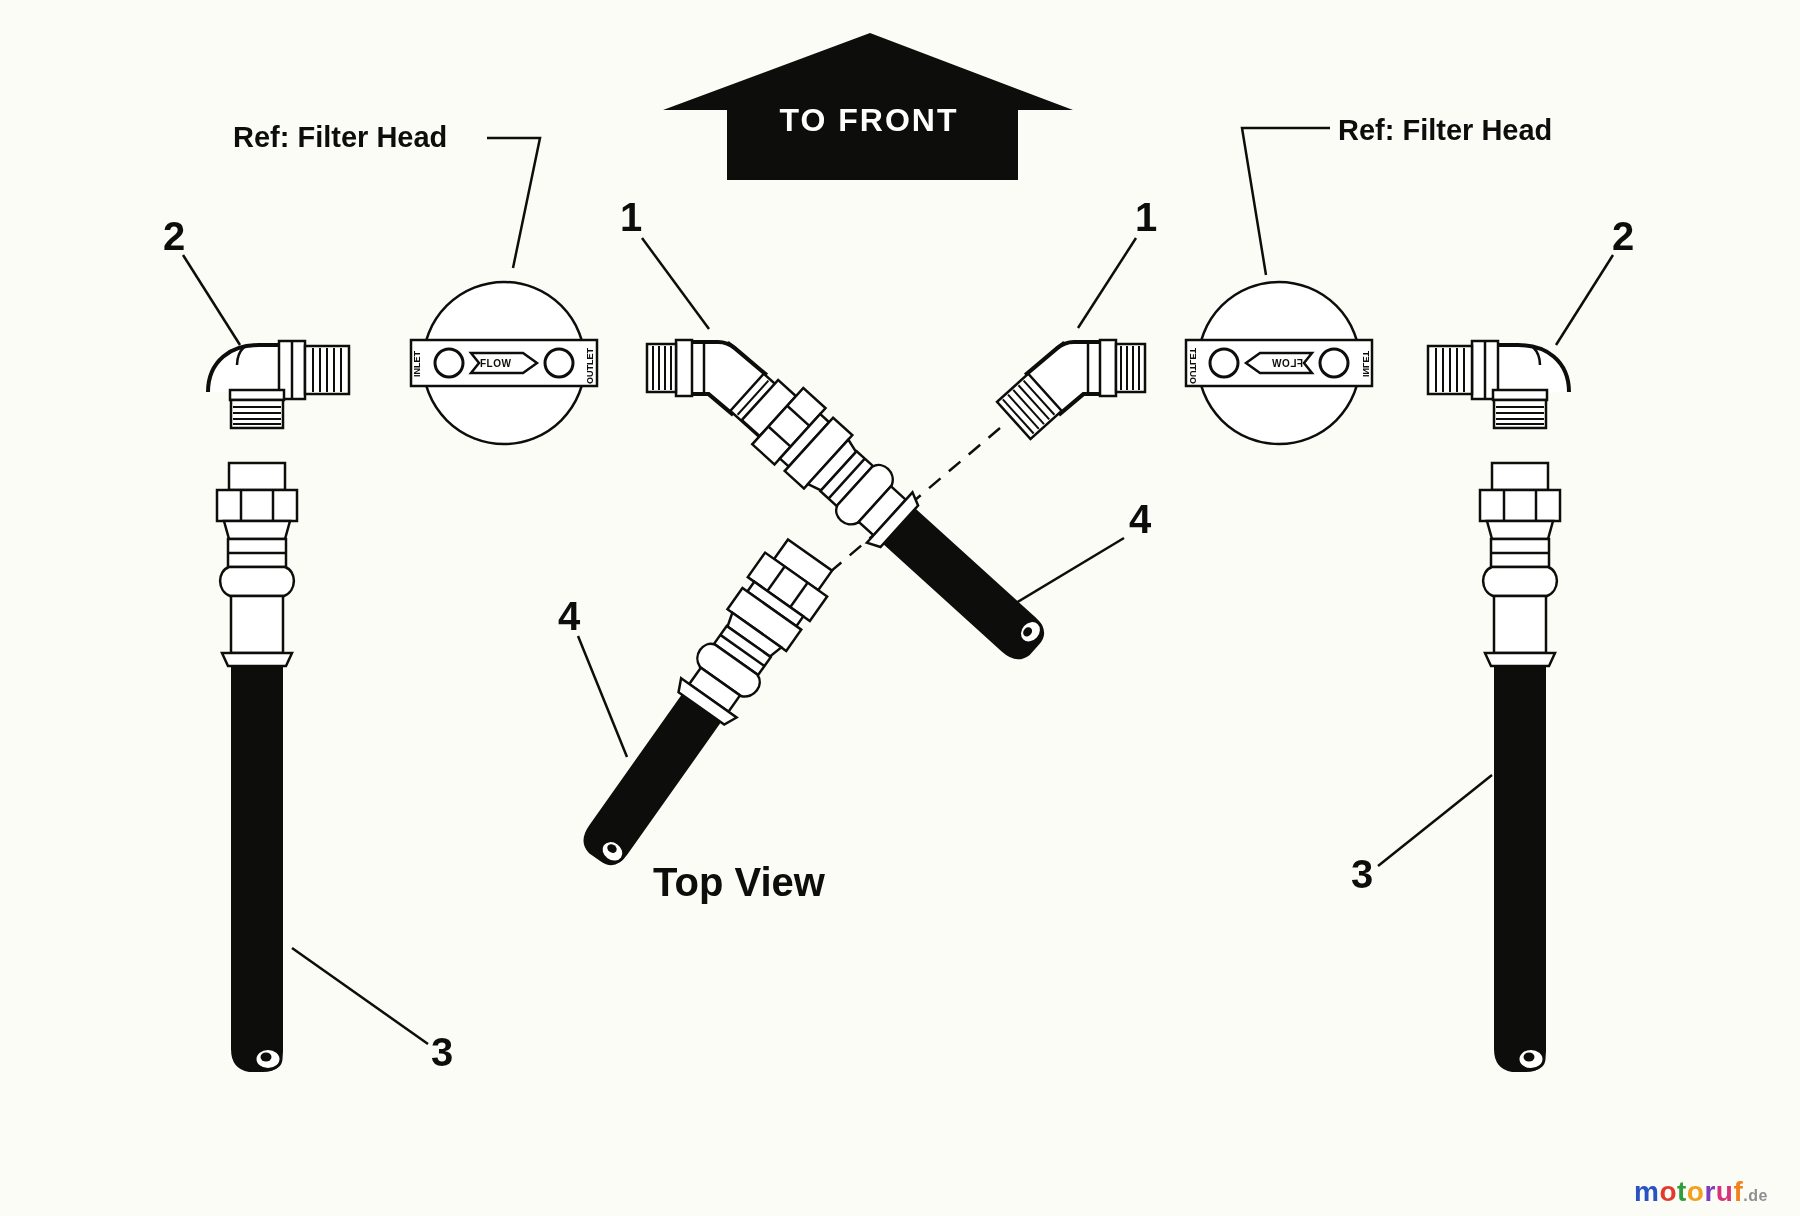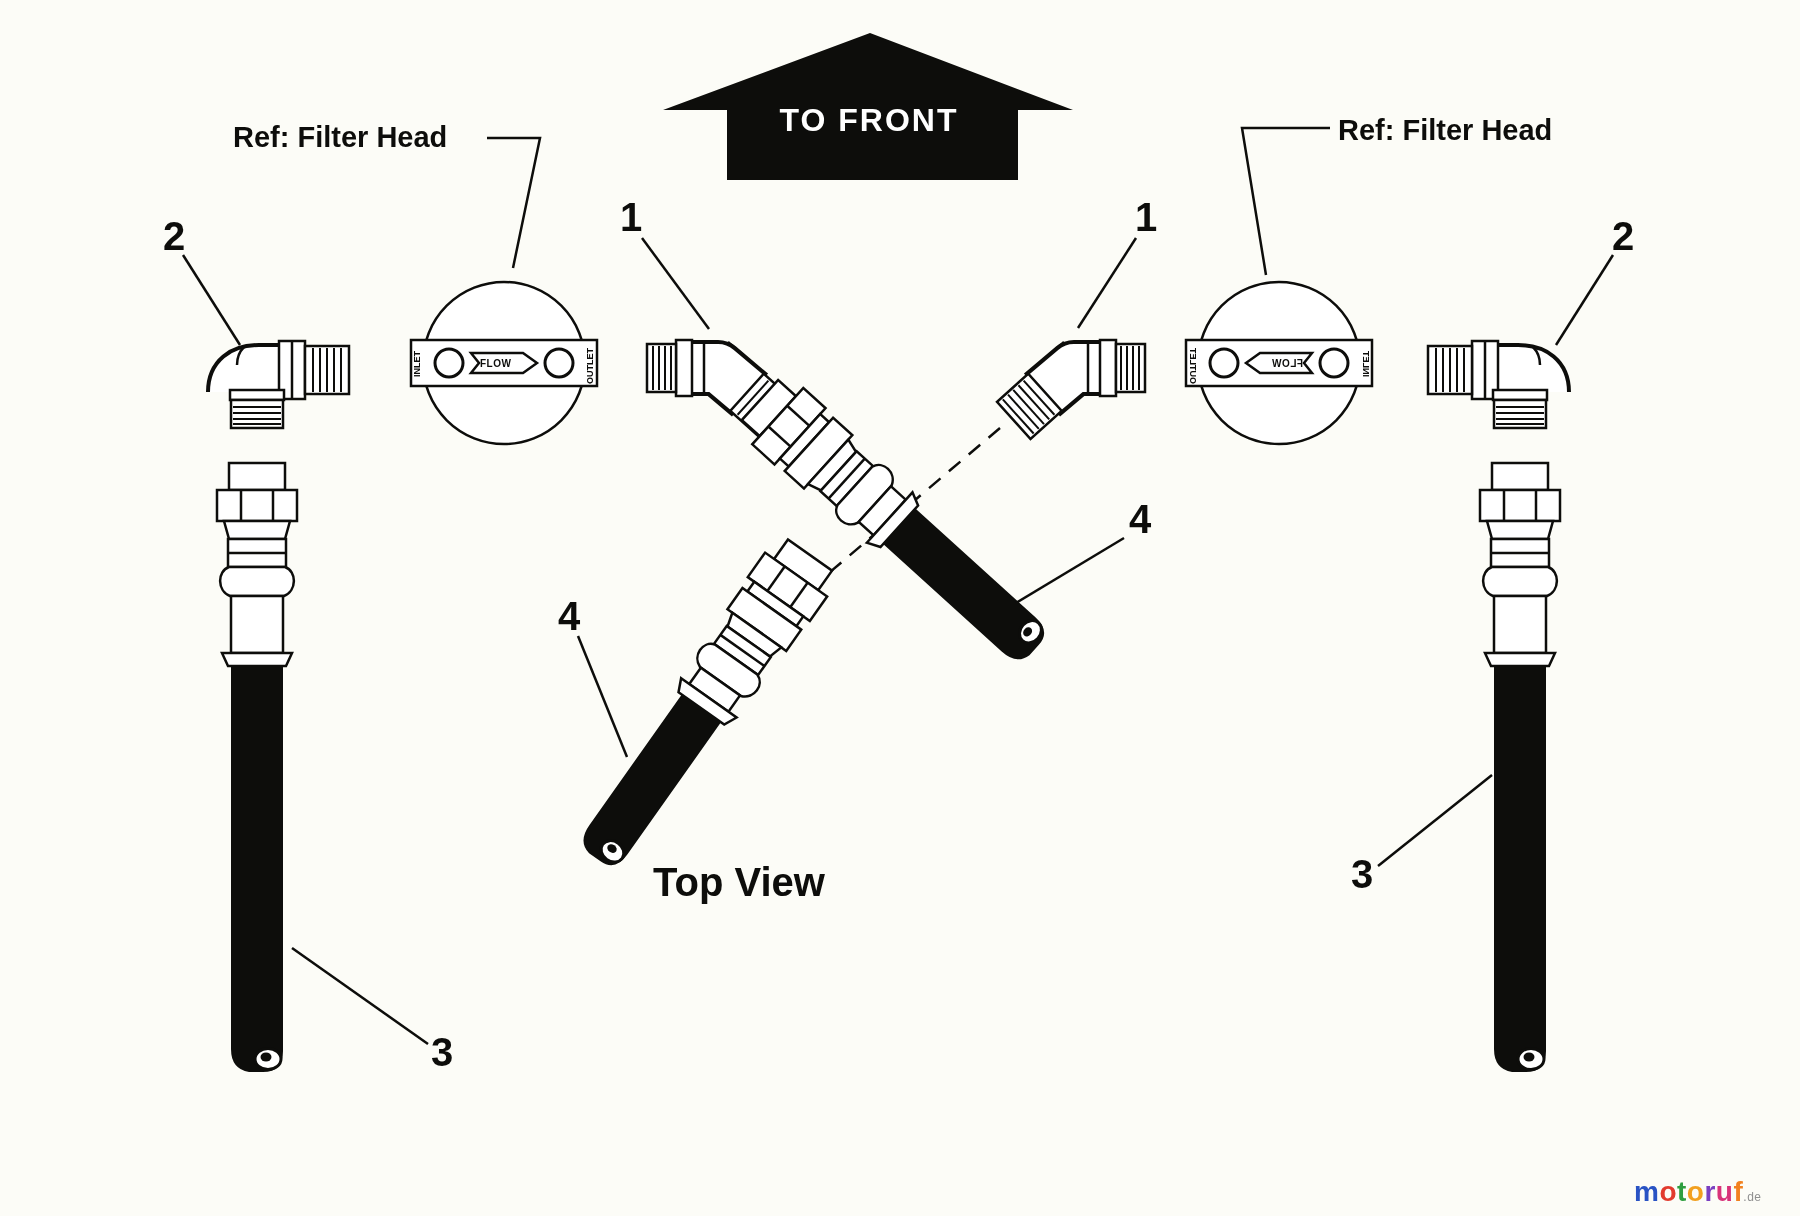--- a/index.html
+++ b/index.html
@@ -24,21 +24,21 @@
 
   .callout   { font:bold 40px "Liberation Sans", sans-serif; fill:var(--ink); text-anchor:middle; }
   .ref       { font:bold 29px "Liberation Sans", sans-serif; fill:var(--ink); }
   .arrowtext { font:bold 32px "Liberation Sans", sans-serif; fill:#ffffff; text-anchor:middle; letter-spacing:2px; }
   .viewtext  { font:bold 40px "Liberation Sans", sans-serif; fill:var(--ink); text-anchor:middle; }
   .tiny      { font:bold 10px "Liberation Sans", sans-serif; fill:var(--ink); letter-spacing:0.5px; }
   .tiny2     { font:bold 9px  "Liberation Sans", sans-serif; fill:var(--ink); }
 
   .watermark { position:absolute; left:1634px; top:1176px; font:bold 28px "Liberation Sans", sans-serif;
                letter-spacing:0.5px; white-space:nowrap; }
-  .watermark .wm-suffix { font-size:12px; font-weight:normal; }
+  .watermark .wm-suffix { font-size:16px; font-weight:bold; }
 </style>
 </head>
 <body>
 
 <div class="stage">
 <svg width="1800" height="1216" viewBox="0 0 1800 1216">
 
   <defs>
 
     <g id="filterHead">

